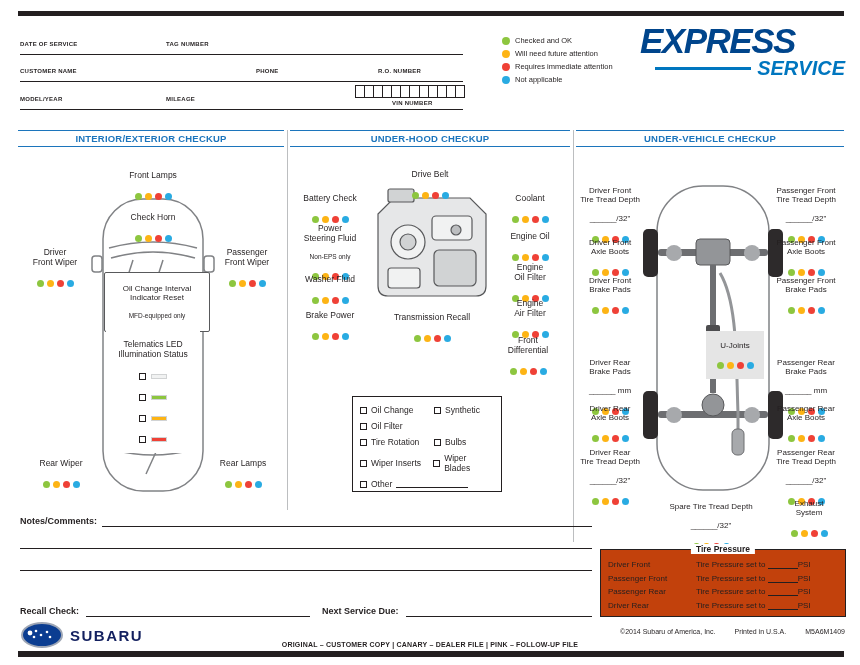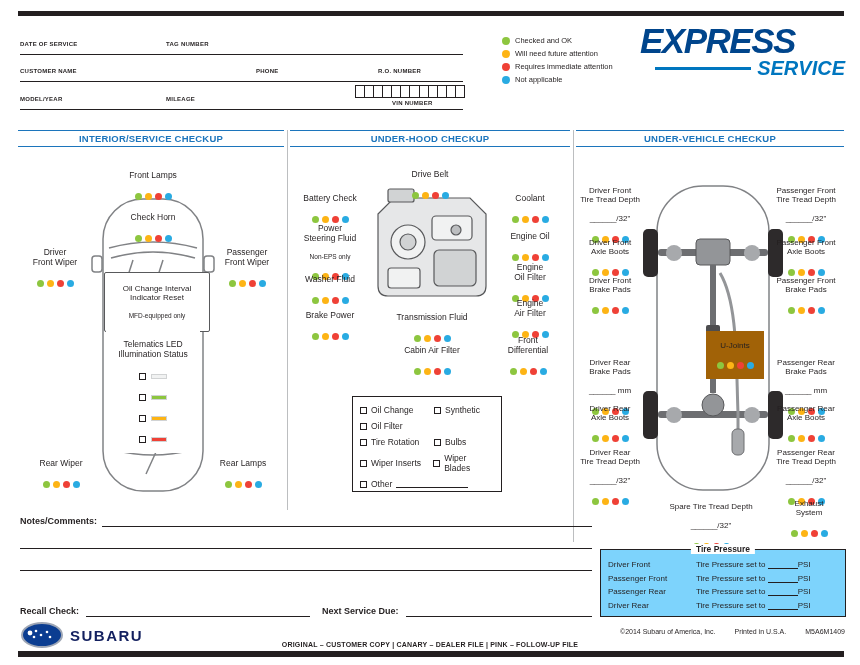--- a/index.html
+++ b/index.html
@@ -47,21 +47,21 @@
   .led  { width:16px; height:5px; border:1px solid #d1d3d4; }
 
   
   .svc-box { position:absolute; border:1px solid #231f20; background:#fff; padding:8px 7px 0 7px; }
   .svc-row { display:flex; margin-bottom:6px; }
   .svc-cell { display:flex; align-items:center; gap:4px; font-size:8.5px; }
   .svc-a { width:74px; }
   .fill { display:inline-block; border-bottom:1px solid #231f20; height:8px; vertical-align:bottom; }
 
   
-  .tp-box { position:absolute; border:1px solid #231f20; background:#7dd3fc; padding:10px 7px 0 7px; }
+  .tp-box { position:absolute; border:1px solid #231f20; background:#c2410c; padding:10px 7px 0 7px; }
   .tp-title { position:absolute; top:-6px; left:50%; transform:translateX(-50%);
               background:#fff; padding:0 5px; font-weight:bold; font-size:8.5px; white-space:nowrap; }
   .tp-row { display:grid; grid-template-columns:88px 1fr; font-size:8px; margin-bottom:4.5px; align-items:end; }
   .tp-set { text-align:left; white-space:nowrap; }
 
   
   .blabel { position:absolute; font-size:9px; font-weight:bold; }
   .footer-small { position:absolute; font-size:7px; font-weight:bold; letter-spacing:.2px; }
   .copyright { position:absolute; font-size:7px; }
   .brand-text { font-weight:bold; font-size:15px; letter-spacing:1.5px; color:#13205f; }
@@ -120,21 +120,21 @@
   </div>
 
   <div class="abs" style="left:640px;top:24px;width:205px;text-align:left">
     <div class="logo-express">EXPRESS</div>
     <div class="logo-service-row">
       <span class="logo-rule"></span>
       <span class="logo-service">SERVICE</span>
     </div>
   </div>
 
-  <div class="colhead" style="left:18px;top:130px;width:266px">INTERIOR/SERVICE CHECKUP</div>
+  <div class="colhead" style="left:18px;top:130px;width:266px">INTERIOR/EXTERIOR CHECKUP</div>
   <div class="colhead" style="left:290px;top:130px;width:280px">UNDER-HOOD CHECKUP</div>
   <div class="colhead" style="left:576px;top:130px;width:268px">UNDER-VEHICLE CHECKUP</div>
   <div class="vdiv" style="left:287px;top:130px;height:380px"></div>
   <div class="vdiv" style="left:573px;top:130px;height:412px"></div>
 
   <svg class="abs" style="left:88px;top:196px" width="130" height="298" viewBox="0 0 130 298">
     <g fill="none" stroke="#808285" stroke-width="1.5">
       <rect x="15" y="3" width="100" height="292" rx="40"></rect>
       <path d="M21,52 Q65,40 109,52"></path>
       <path d="M23,62 Q65,50 107,62"></path>
@@ -273,28 +273,24 @@
     <div class="dots"><span class="dot" style="background: rgb(141, 198, 63);"></span><span class="dot" style="background: rgb(253, 180, 21);"></span><span class="dot" style="background: rgb(239, 65, 54);"></span><span class="dot" style="background: rgb(41, 171, 226);"></span></div>
   </div>
 
   <div class="item" style="left:492px;top:326px;width:72px">
     <div>Front
 Differential</div>
     <div class="dots"><span class="dot" style="background: rgb(141, 198, 63);"></span><span class="dot" style="background: rgb(253, 180, 21);"></span><span class="dot" style="background: rgb(239, 65, 54);"></span><span class="dot" style="background: rgb(41, 171, 226);"></span></div>
   </div>
 
   <div class="item" style="left:382px;top:303px;width:100px;background:#fff">
-    <div>Transmission Fluid</div>
-    <div class="dots"><span class="dot" style="background: rgb(141, 198, 63);"></span><span class="dot" style="background: rgb(253, 180, 21);"></span><span class="dot" style="background: rgb(239, 65, 54);"></span><span class="dot" style="background: rgb(41, 171, 226);"></span></div>
-  </div>
-
-  <div class="item" style="left:387px;top:336px;width:90px">
-    <div>Cabin Air Filter</div>
-    <div class="dots"><span class="dot" style="background: rgb(141, 198, 63);"></span><span class="dot" style="background: rgb(253, 180, 21);"></span><span class="dot" style="background: rgb(239, 65, 54);"></span><span class="dot" style="background: rgb(41, 171, 226);"></span></div>
-  </div>
+    <div>Transmission Recall</div>
+    <div class="dots"><span class="dot" style="background: rgb(141, 198, 63);"></span><span class="dot" style="background: rgb(253, 180, 21);"></span><span class="dot" style="background: rgb(239, 65, 54);"></span><span class="dot" style="background: rgb(41, 171, 226);"></span></div>
+  </div>
+
 
   <div class="svc-box" style="left:352px;top:396px;width:150px;height:96px">
     <div class="svc-row">
       <span class="svc-cell svc-a">
           <span class="cb"></span>
           <span>Oil Change</span>
         </span>
       <span class="svc-cell">
           <span class="cb"></span>
           <span>Synthetic</span>
@@ -427,21 +423,21 @@
     <div class="dots"><span class="dot" style="background: rgb(141, 198, 63);"></span><span class="dot" style="background: rgb(253, 180, 21);"></span><span class="dot" style="background: rgb(239, 65, 54);"></span><span class="dot" style="background: rgb(41, 171, 226);"></span></div>
   </div>
 
   <div class="item sm" style="left:768px;top:438px;width:76px">
     <div class="lbl">Passenger Rear
 Tire Tread Depth</div>
     <div class="meas">______/32"</div>
     <div class="dots"><span class="dot" style="background: rgb(141, 198, 63);"></span><span class="dot" style="background: rgb(253, 180, 21);"></span><span class="dot" style="background: rgb(239, 65, 54);"></span><span class="dot" style="background: rgb(41, 171, 226);"></span></div>
   </div>
 
-  <div class="item sm" style="left:706px;top:331px;width:58px;background:#a16207">
+  <div class="item sm" style="left:706px;top:331px;width:58px;background:#e5e5e5">
     <div class="lbl">U-Joints</div>
     <div class="dots"><span class="dot" style="background: rgb(141, 198, 63);"></span><span class="dot" style="background: rgb(253, 180, 21);"></span><span class="dot" style="background: rgb(239, 65, 54);"></span><span class="dot" style="background: rgb(41, 171, 226);"></span></div>
   </div>
 
   <div class="item sm" style="left:646px;top:492px;width:130px;background:#fff">
     <div class="lbl">Spare Tire Tread Depth</div>
     <div class="meas">______/32"</div>
     <div class="dots"><span class="dot" style="background: rgb(141, 198, 63);"></span><span class="dot" style="background: rgb(253, 180, 21);"></span><span class="dot" style="background: rgb(239, 65, 54);"></span><span class="dot" style="background: rgb(41, 171, 226);"></span></div>
   </div>
 

